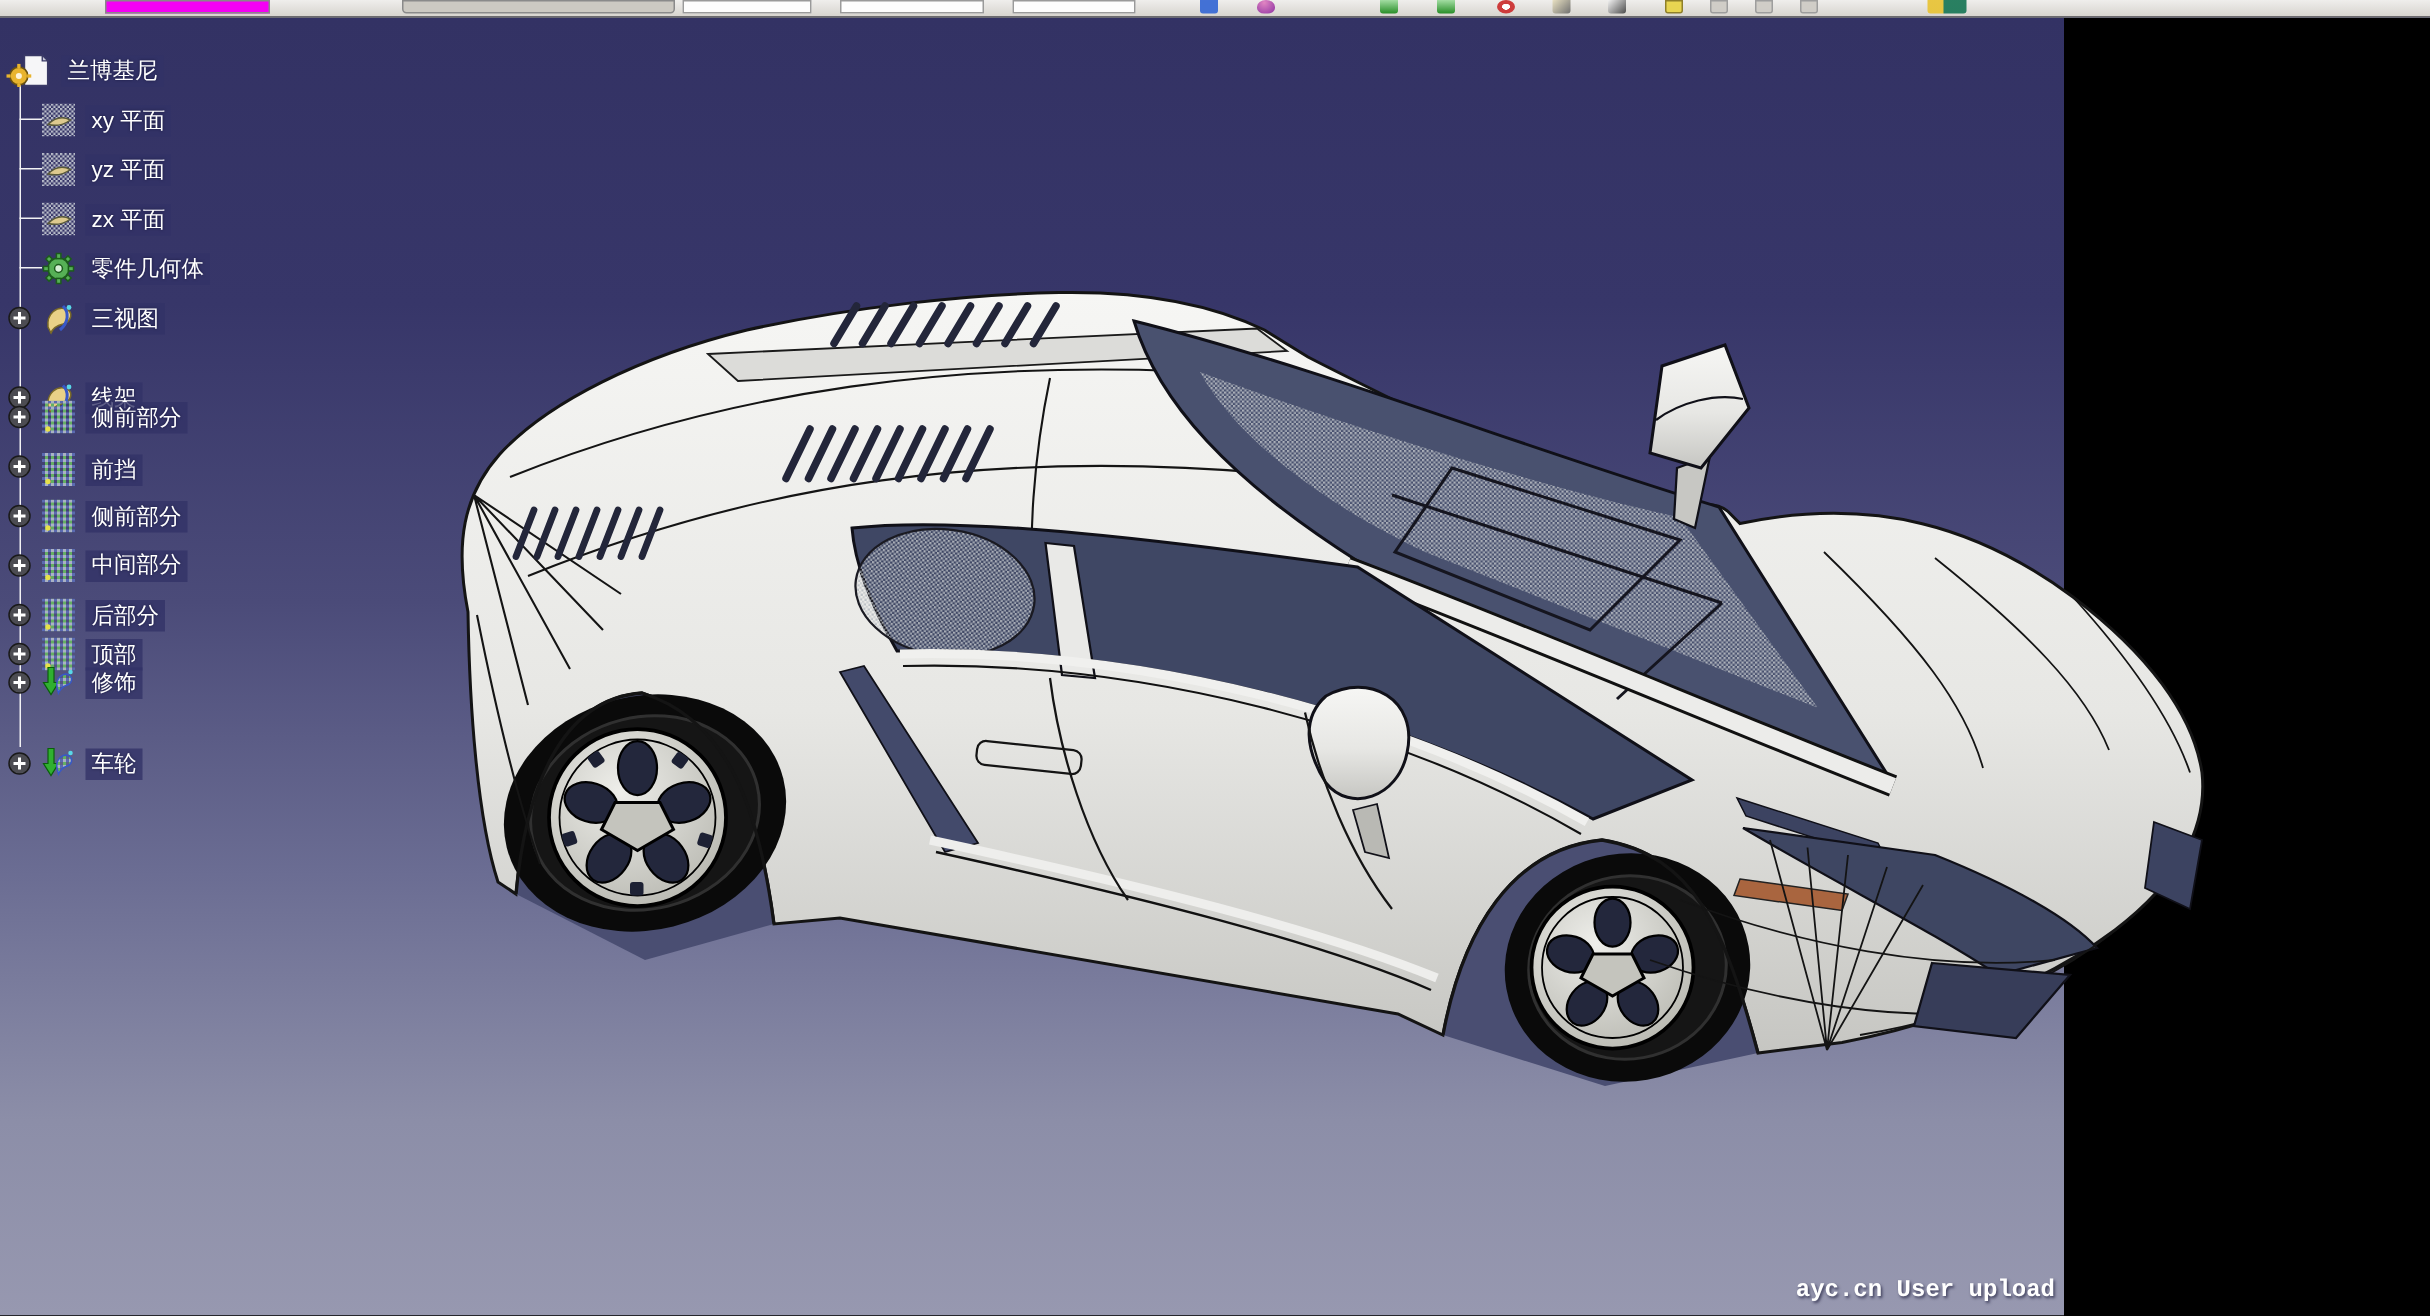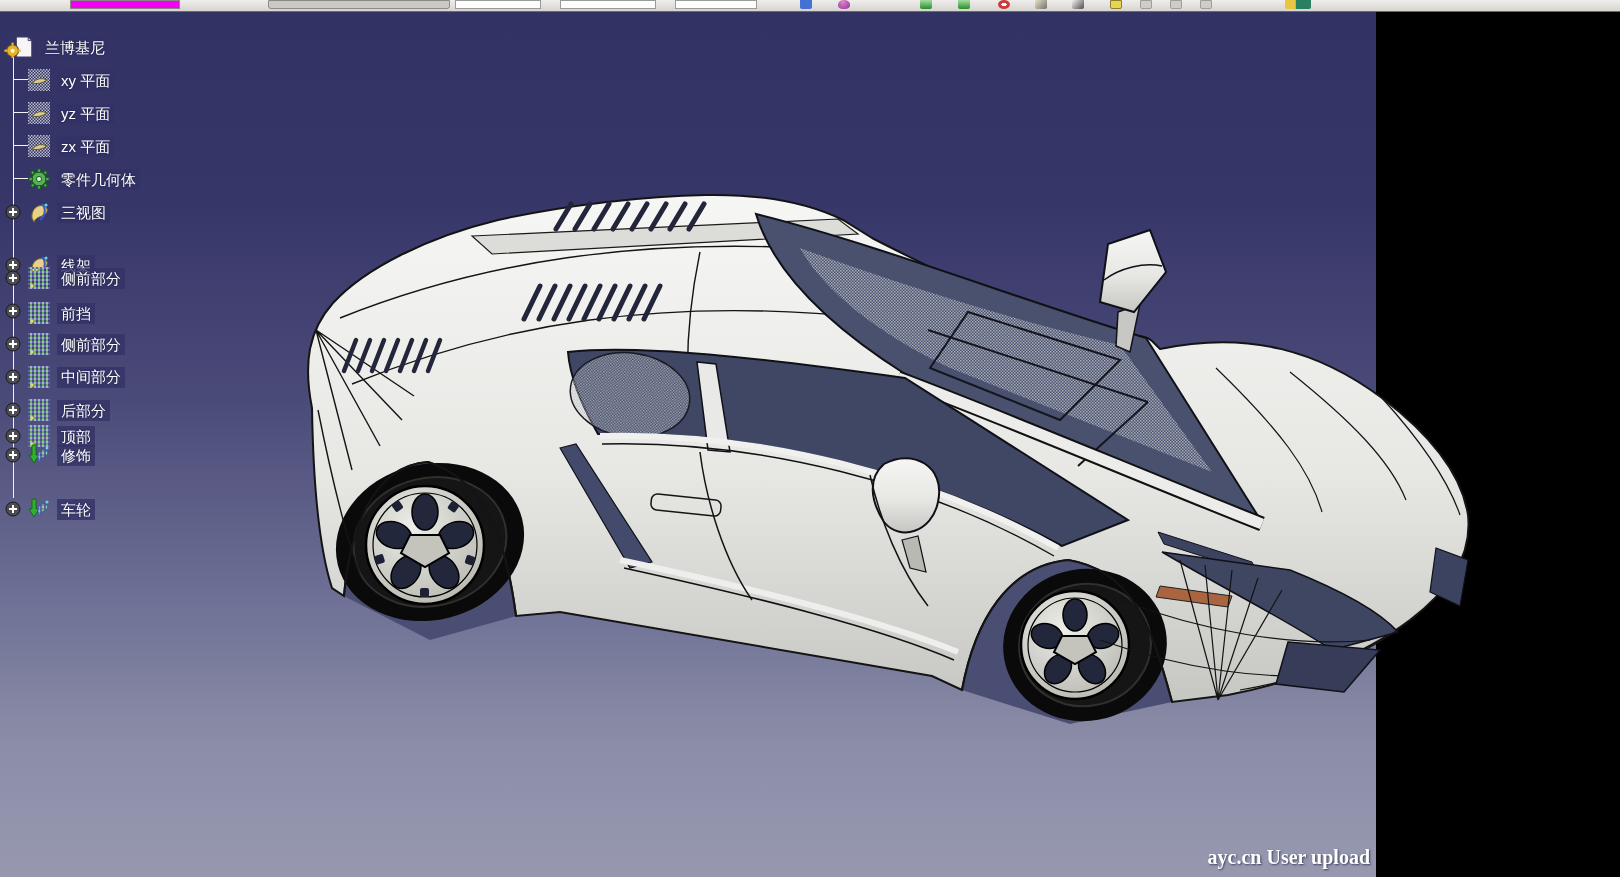--- a/index.html
+++ b/index.html
@@ -35,21 +35,21 @@
   #tree{position:absolute;left:0;top:0;width:280px;height:560px;color:#fff;}
   .trunk{position:absolute;left:13px;top:34px;width:1px;height:452px;background:#f2f2f4;}
   .row{position:absolute;left:0;height:26px;display:flex;align-items:center;}
   .tick{position:absolute;left:13px;top:12px;height:1px;background:#f2f2f4;}
   .exp{position:absolute;left:5px;top:5px;width:16px;height:16px;}
   .nico{position:relative;margin-right:7px;width:22px;height:22px;flex:0 0 auto;}
   .lbl{font-size:15px;line-height:19px;padding:1px 4px;background:rgba(50,50,102,.78);
        white-space:nowrap;text-shadow:0 0 2px rgba(0,0,30,.6);}
   
   #watermark{position:absolute;right:6px;bottom:8px;color:#fff;
-     font-family:Liberation Serif, serif;font-weight:bold;font-size:20px;
+     font-family:Liberation Mono, monospace;font-weight:bold;font-size:16px;
      text-shadow:1px 1px 2px rgba(40,40,70,.8);}
 </style>
 </head>
 <body>
 
 <div id="screen">
 
   <div id="toolbar">
     <div class="tb tb-swatch"></div>
     <div class="tb tb-drop"></div>

